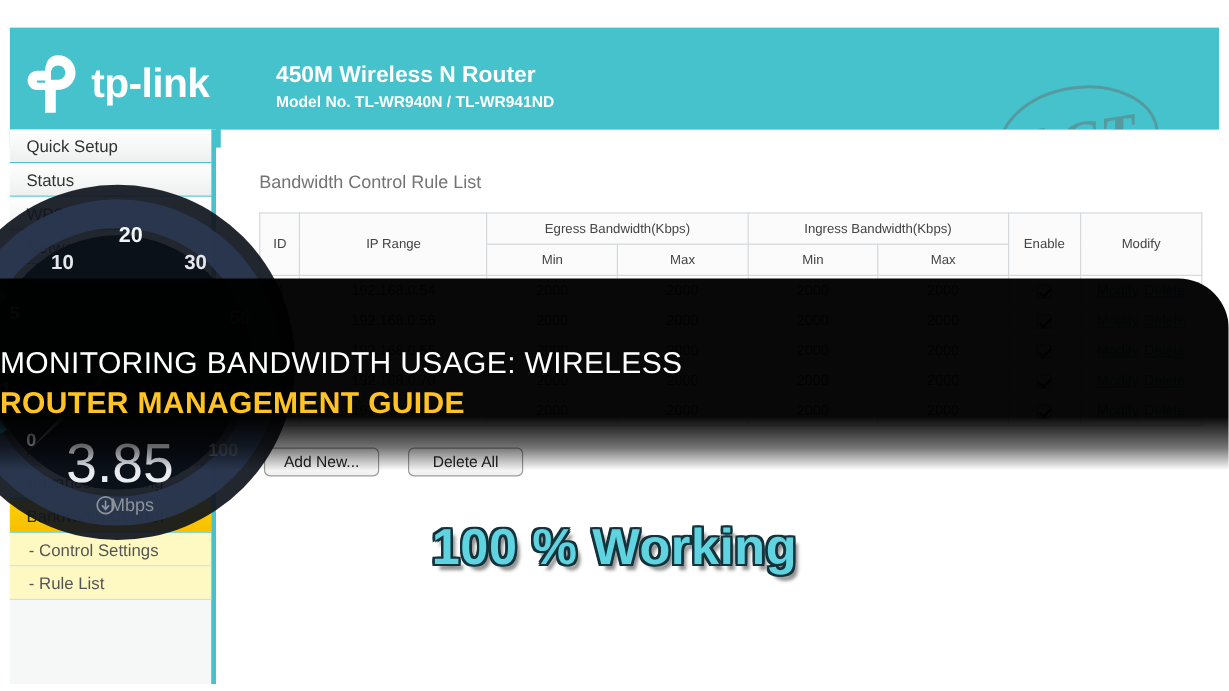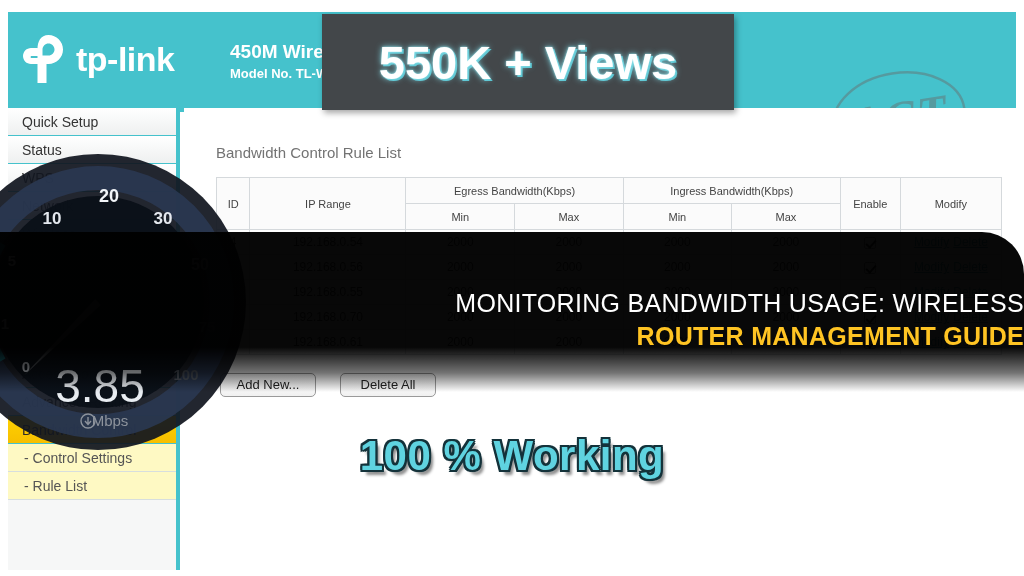--- a/index.html
+++ b/index.html
@@ -21,21 +21,21 @@
   .router-ui {
     position: absolute;
     left: 8px; top: 8px;
     width: 1008px; height: 562px;
     background: #ffffff;
     overflow: hidden;
   }
 
   .ui-header {
     position: absolute;
-    left: 0; top: 4px;
+    left: 0; top: 15px;
     width: 1008px; height: 100px;
     background: #45c2cc;
   }
   .brand {
     position: absolute;
     left: 14px; top: 22px;
     display: flex; align-items: center; gap: 8px;
   }
   .tp-mark {
     width: 46px; height: 50px;
@@ -190,21 +190,21 @@
     background: linear-gradient(to bottom,
       rgba(0,0,0,0.97) 0%,
       rgba(0,0,0,0.97) 72%,
       rgba(0,0,0,0.55) 88%,
       rgba(0,0,0,0.0) 100%);
     border-radius: 0 42px 0 0;
   }
   .band-title {
     position: absolute;
     left: 0; right: 0;
-    text-align: right;
+    text-align: left;
     font-size: 25px;
     letter-spacing: 0.3px;
     line-height: 1.35;
   }
   .band-line1 {
     top: 55px;
     color: #ffffff;
   }
   .band-line2 {
     top: 88px;
@@ -410,19 +410,16 @@
         <path d="M7 3 L7 10 M4 7 L7 10.5 L10 7" fill="none" stroke="#8d939c" stroke-width="1.4"></path>
       </g>
     </svg>
   </div>
 
   <div class="title-band">
     <div class="band-title band-line1">MONITORING BANDWIDTH USAGE: WIRELESS</div>
     <div class="band-title band-line2">ROUTER MANAGEMENT GUIDE</div>
   </div>
 
-  <div class="views-banner">
-    <span class="views-text">550K + Views</span>
-  </div>
 
   <div class="working-text">100 % Working</div>
 
 </div>
 
 </body></html>

